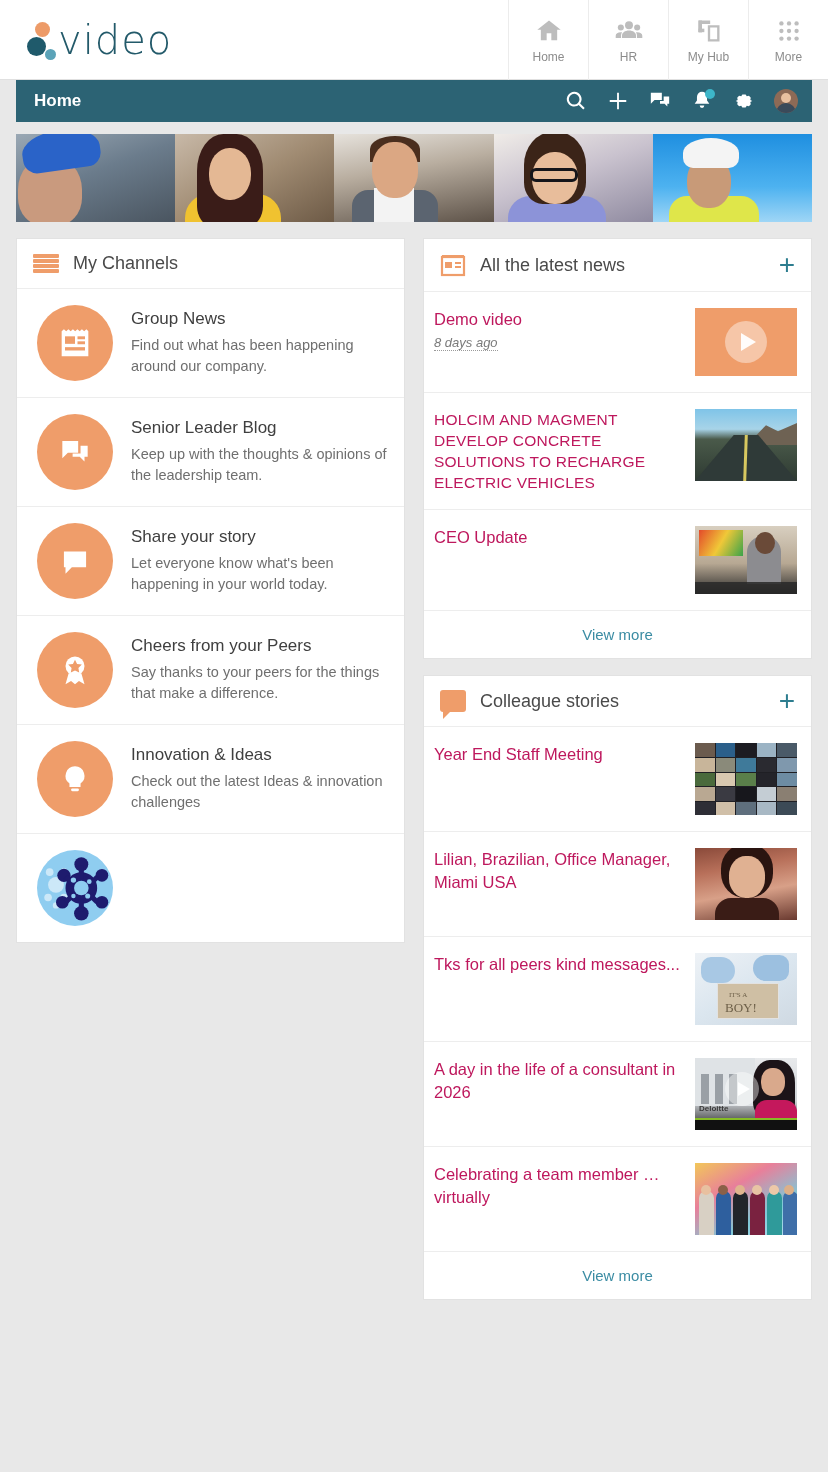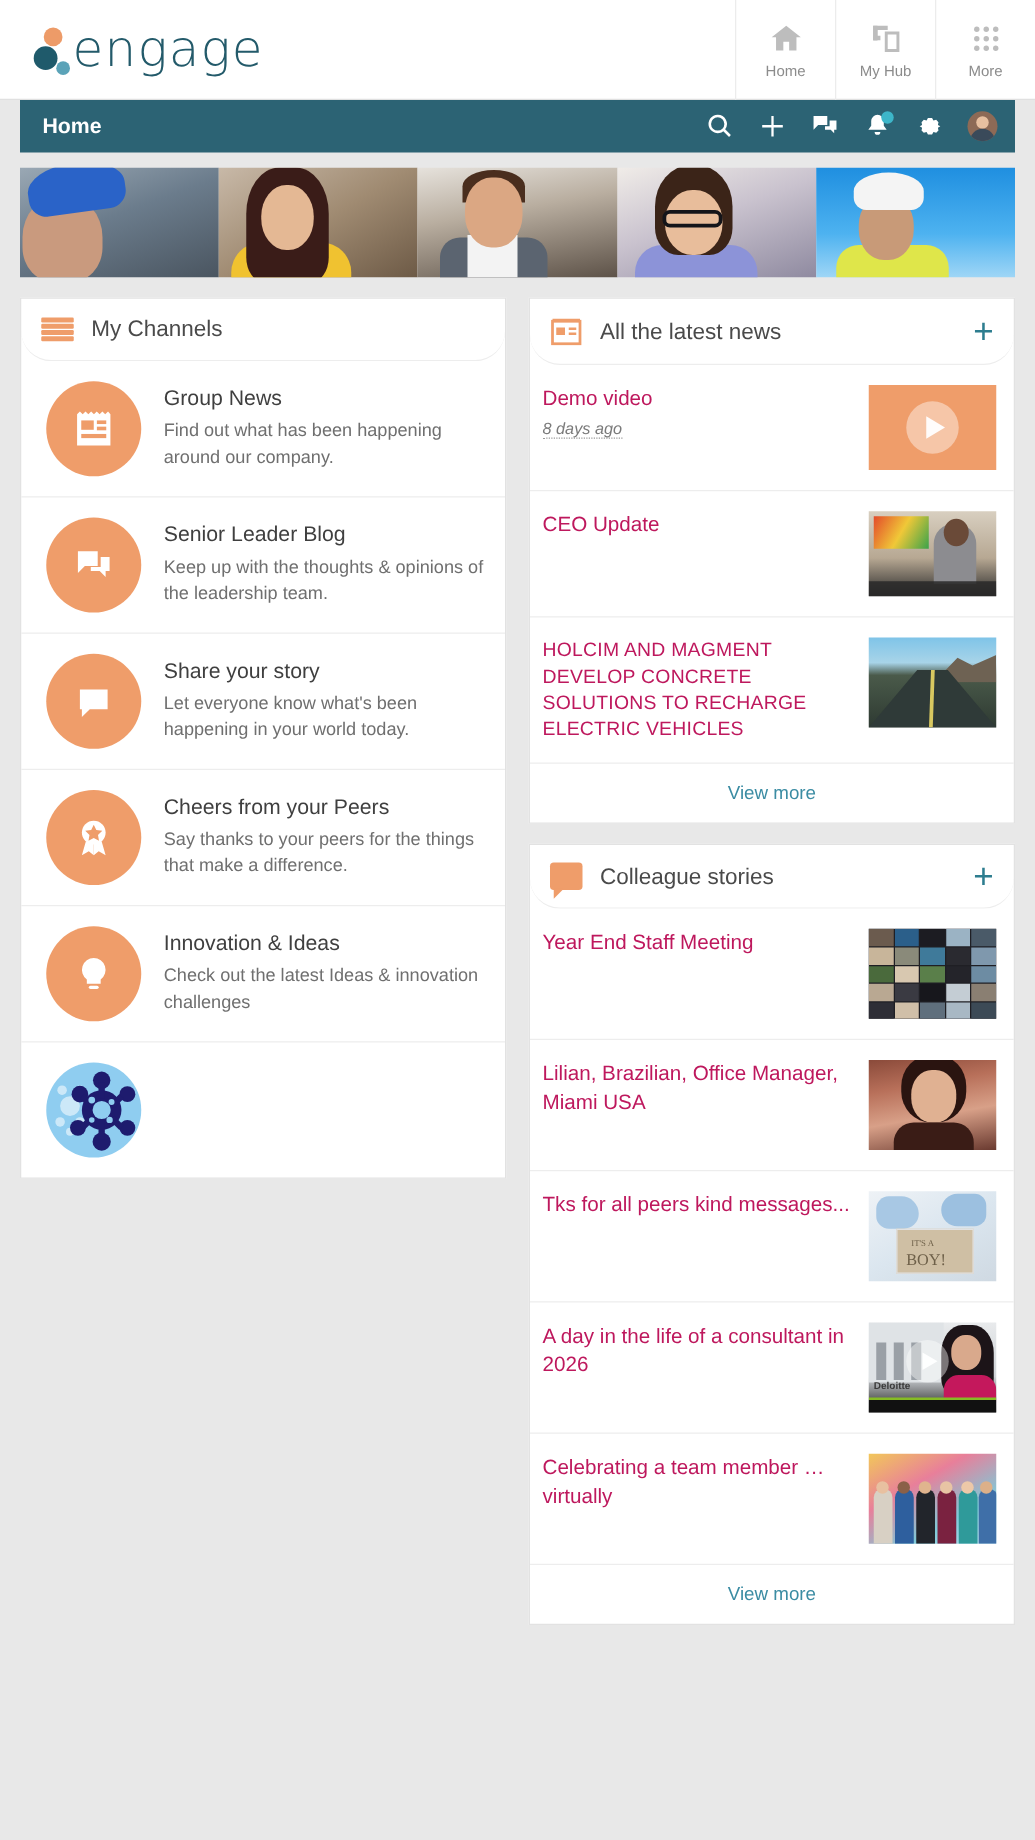--- a/index.html
+++ b/index.html
@@ -87,21 +87,21 @@
 
   
   .content { display: flex; gap: 18px; padding: 16px 16px 0 16px; align-items: flex-start; }
   .col-left { width: 389px; }
   .col-right { width: 389px; display: flex; flex-direction: column; gap: 16px; }
 
   .card { background: #fff; border: 1px solid #e2e2e2; }
 
   .card-head {
     display: flex; align-items: center; gap: 14px;
-    padding: 14px 16px; border-bottom: 1px solid #ededed; border-radius: 24px;
+    padding: 14px 16px; border-bottom: 1px solid #ededed;
   }
   .card-title { font-size: 18px; color: #4a4a4a; }
   .plus-btn {
     margin-left: auto; font-size: 28px; color: #2d7d8f;
     line-height: 20px; font-weight: 300;
   }
 
   
   .ic-hamburger { width: 26px; height: 20px; display:flex; flex-direction:column; justify-content:space-between; }
   .ic-hamburger span { display:block; height:4px; background:#ef9d6a; border-radius:1px; }
@@ -200,31 +200,44 @@
 </head>
 <body>
 
 <div class="topbar">
   <div class="logo-wrap">
     <div class="logo-dots">
       <div class="dot-orange"></div>
         <div class="dot-dark"></div>
         <div class="dot-blue"></div>
     </div>
-    <div class="logo-text">engage</div>
+    <div class="logo-text">video</div>
   </div>
 
   <div class="topnav">
     <div class="topnav-item">
       <span class="topnav-icon">
         <svg viewBox="0 0 24 24" width="28" height="28">
             <path d="M12 3 2 11h3v9h5v-6h4v6h5v-9h3z"></path>
           </svg>
       </span>
       <span class="topnav-label">Home</span>
+    </div>
+    <div class="topnav-item">
+      <span class="topnav-icon">
+        <svg viewBox="0 0 24 24" width="28" height="28">
+            <circle cx="12" cy="7" r="3.4"></circle>
+            <circle cx="5" cy="9" r="2.6"></circle>
+            <circle cx="19" cy="9" r="2.6"></circle>
+            <path d="M12 11.5c-3.6 0-6 1.9-6 4.2V18h12v-2.3c0-2.3-2.4-4.2-6-4.2z"></path>
+            <path d="M5 13c-2.6 0-4.4 1.3-4.4 3V18H5.2v-2.3c0-1 .3-1.9.9-2.6A7 7 0 0 0 5 13z"></path>
+            <path d="M19 13c2.6 0 4.4 1.3 4.4 3V18h-4.6v-2.3c0-1-.3-1.9-.9-2.6.4-.1.7-.1 1.1-.1z"></path>
+          </svg>
+      </span>
+      <span class="topnav-label">HR</span>
     </div>
     <div class="topnav-item">
       <span class="topnav-icon">
         <svg viewBox="0 0 24 24" width="28" height="28">
             <path d="M3 3h10v3H6v7H3z"></path>
             <path d="M11 7h10v14H11zm2 2v10h6V9z"></path>
             <path d="M3 10h5v3H3z"></path>
             <path d="M3 3h3v10H3z"></path>
           </svg>
       </span>
@@ -460,38 +473,38 @@
         </div>
         <div class="thumb video">
           <div class="play-circle">
               <div class="play-tri"></div>
             </div>
         </div>
       </div>
 
       <div class="news-row">
         <div class="news-text">
+          <div class="news-title caps">HOLCIM AND MAGMENT DEVELOP CONCRETE SOLUTIONS TO RECHARGE ELECTRIC VEHICLES</div>
+        </div>
+        <div class="thumb t-road tall">
+          <span class="mtn"></span>
+            <span class="rd"></span>
+            <span class="ln"></span>
+        </div>
+      </div>
+
+      <div class="news-row">
+        <div class="news-text">
           <div class="news-title">CEO Update</div>
         </div>
         <div class="thumb t-ceo">
           <span class="pic"></span>
             <span class="pers"></span>
             <span class="hd"></span>
             <span class="bar"></span>
-        </div>
-      </div>
-
-      <div class="news-row">
-        <div class="news-text">
-          <div class="news-title caps">HOLCIM AND MAGMENT DEVELOP CONCRETE SOLUTIONS TO RECHARGE ELECTRIC VEHICLES</div>
-        </div>
-        <div class="thumb t-road tall">
-          <span class="mtn"></span>
-            <span class="rd"></span>
-            <span class="ln"></span>
         </div>
       </div>
 
       <div class="view-more">View more</div>
     </div>
 
     <div class="card">
       <div class="card-head">
         <span class="ic-bubble-orange"></span>
         <span class="card-title">Colleague stories</span>

